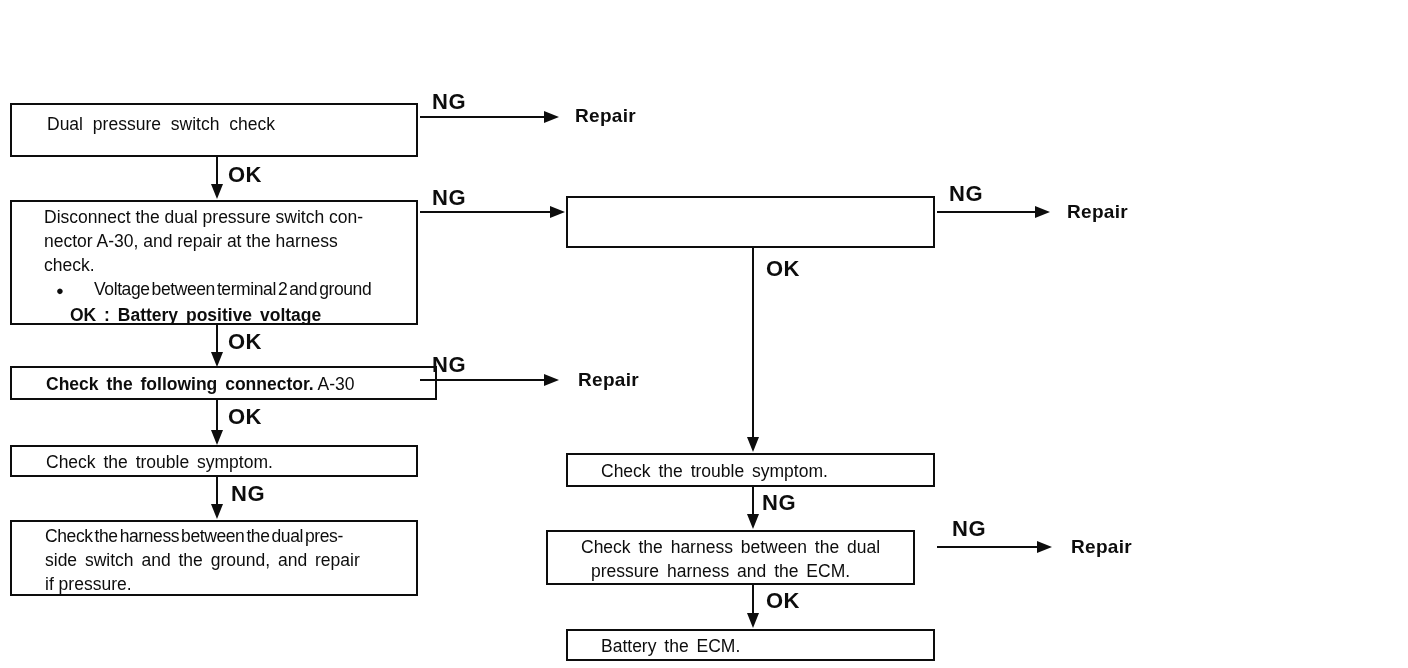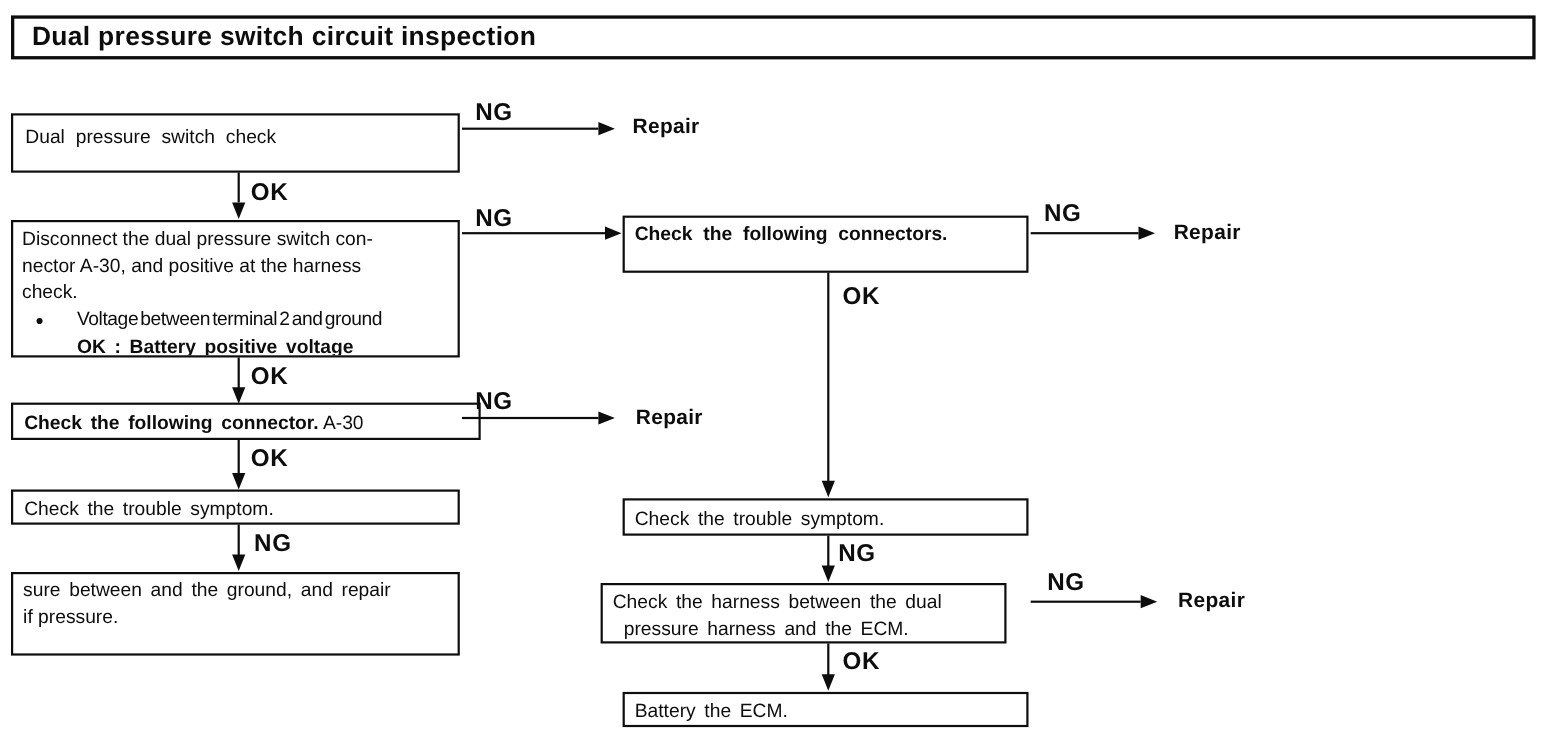--- a/index.html
+++ b/index.html
@@ -23,21 +23,21 @@
     font-size: 24px; font-weight: bold; letter-spacing: 0.3px;
     padding-left: 16px; white-space: nowrap;
   }
   .box {
     position: absolute;
     border: 2px solid #0d0d0d;
     background: #ffffff;
     box-sizing: border-box;
     overflow: hidden;
   }
-  .txt { font-size: 17.5px; line-height: 24px; white-space: nowrap; }
+  .txt { font-size: 17.5px; line-height: 24px; white-space: nowrap; margin-left: 24px; }
   .ws { word-spacing: 5px; }
   .ws2 { word-spacing: 3px; }
   .bold { font-weight: bold; }
   .tight { letter-spacing: -0.4px; word-spacing: -2.5px; }
   .bullet-row { display: flex; align-items: baseline; }
   .bullet-glyph { width: 50px; padding-left: 12px; font-size: 13px; box-sizing: border-box; }
   .indent { margin-left: 50px; }
   .vline, .hline { position: absolute; background: #0d0d0d; }
   .vline { width: 2px; }
   .hline { height: 2px; }
@@ -62,57 +62,54 @@
     position: absolute;
     font-size: 19px; font-weight: bold; letter-spacing: 0.3px;
     white-space: nowrap;
   }
 </style>
 </head>
 <body>
 
 <div class="page">
 
-  <div class="title-box">
-    <span class="title-text">Dual pressure switch circuit inspection</span>
-  </div>
 
   <div class="box" style="left:10px; top:103px; width:408px; height:54px; padding:7px 11px;">
     <div class="txt ws">Dual pressure switch check</div>
   </div>
 
   <div class="box" style="left:10px; top:200px; width:408px; height:125px; padding:3px 8px;">
     <div class="txt">Disconnect the dual pressure switch con-</div>
-    <div class="txt">nector A-30, and positive at the harness</div>
+    <div class="txt">nector A-30, and repair at the harness</div>
     <div class="txt">check.</div>
     <div class="txt bullet-row">
       <span class="bullet-glyph">●</span>
       <span class="tight">Voltage between terminal 2 and ground</span>
     </div>
     <div class="txt bold indent ws2">OK : Battery positive voltage</div>
   </div>
 
   <div class="box" style="left:10px; top:366px; width:427px; height:34px; padding:4px 10px;">
     <div class="txt">
       <span class="bold ws2">Check the following connector.</span>
       <span>A-30</span>
     </div>
   </div>
 
   <div class="box" style="left:10px; top:445px; width:408px; height:32px; padding:3px 10px;">
     <div class="txt ws2">Check the trouble symptom.</div>
   </div>
 
   <div class="box" style="left:10px; top:520px; width:408px; height:76px; padding:2px 9px;">
-    <div class="txt ws2">sure between and the ground, and repair</div>
+    <div class="txt tight">Check the harness between the dual pres-</div>
+    <div class="txt ws2">side switch and the ground, and repair</div>
     <div class="txt">if pressure.</div>
   </div>
 
   <div class="box" style="left:566px; top:196px; width:369px; height:52px; padding:2px 9px;">
-    <div class="txt bold ws">Check the following connectors.</div>
   </div>
 
   <div class="box" style="left:566px; top:453px; width:369px; height:34px; padding:4px 9px;">
     <div class="txt ws2">Check the trouble symptom.</div>
   </div>
 
   <div class="box" style="left:546px; top:530px; width:369px; height:55px; padding:3px 9px;">
     <div class="txt ws2">Check the harness between the dual</div>
     <div class="txt ws2" style="padding-left:10px;">pressure harness and the ECM.</div>
   </div>

